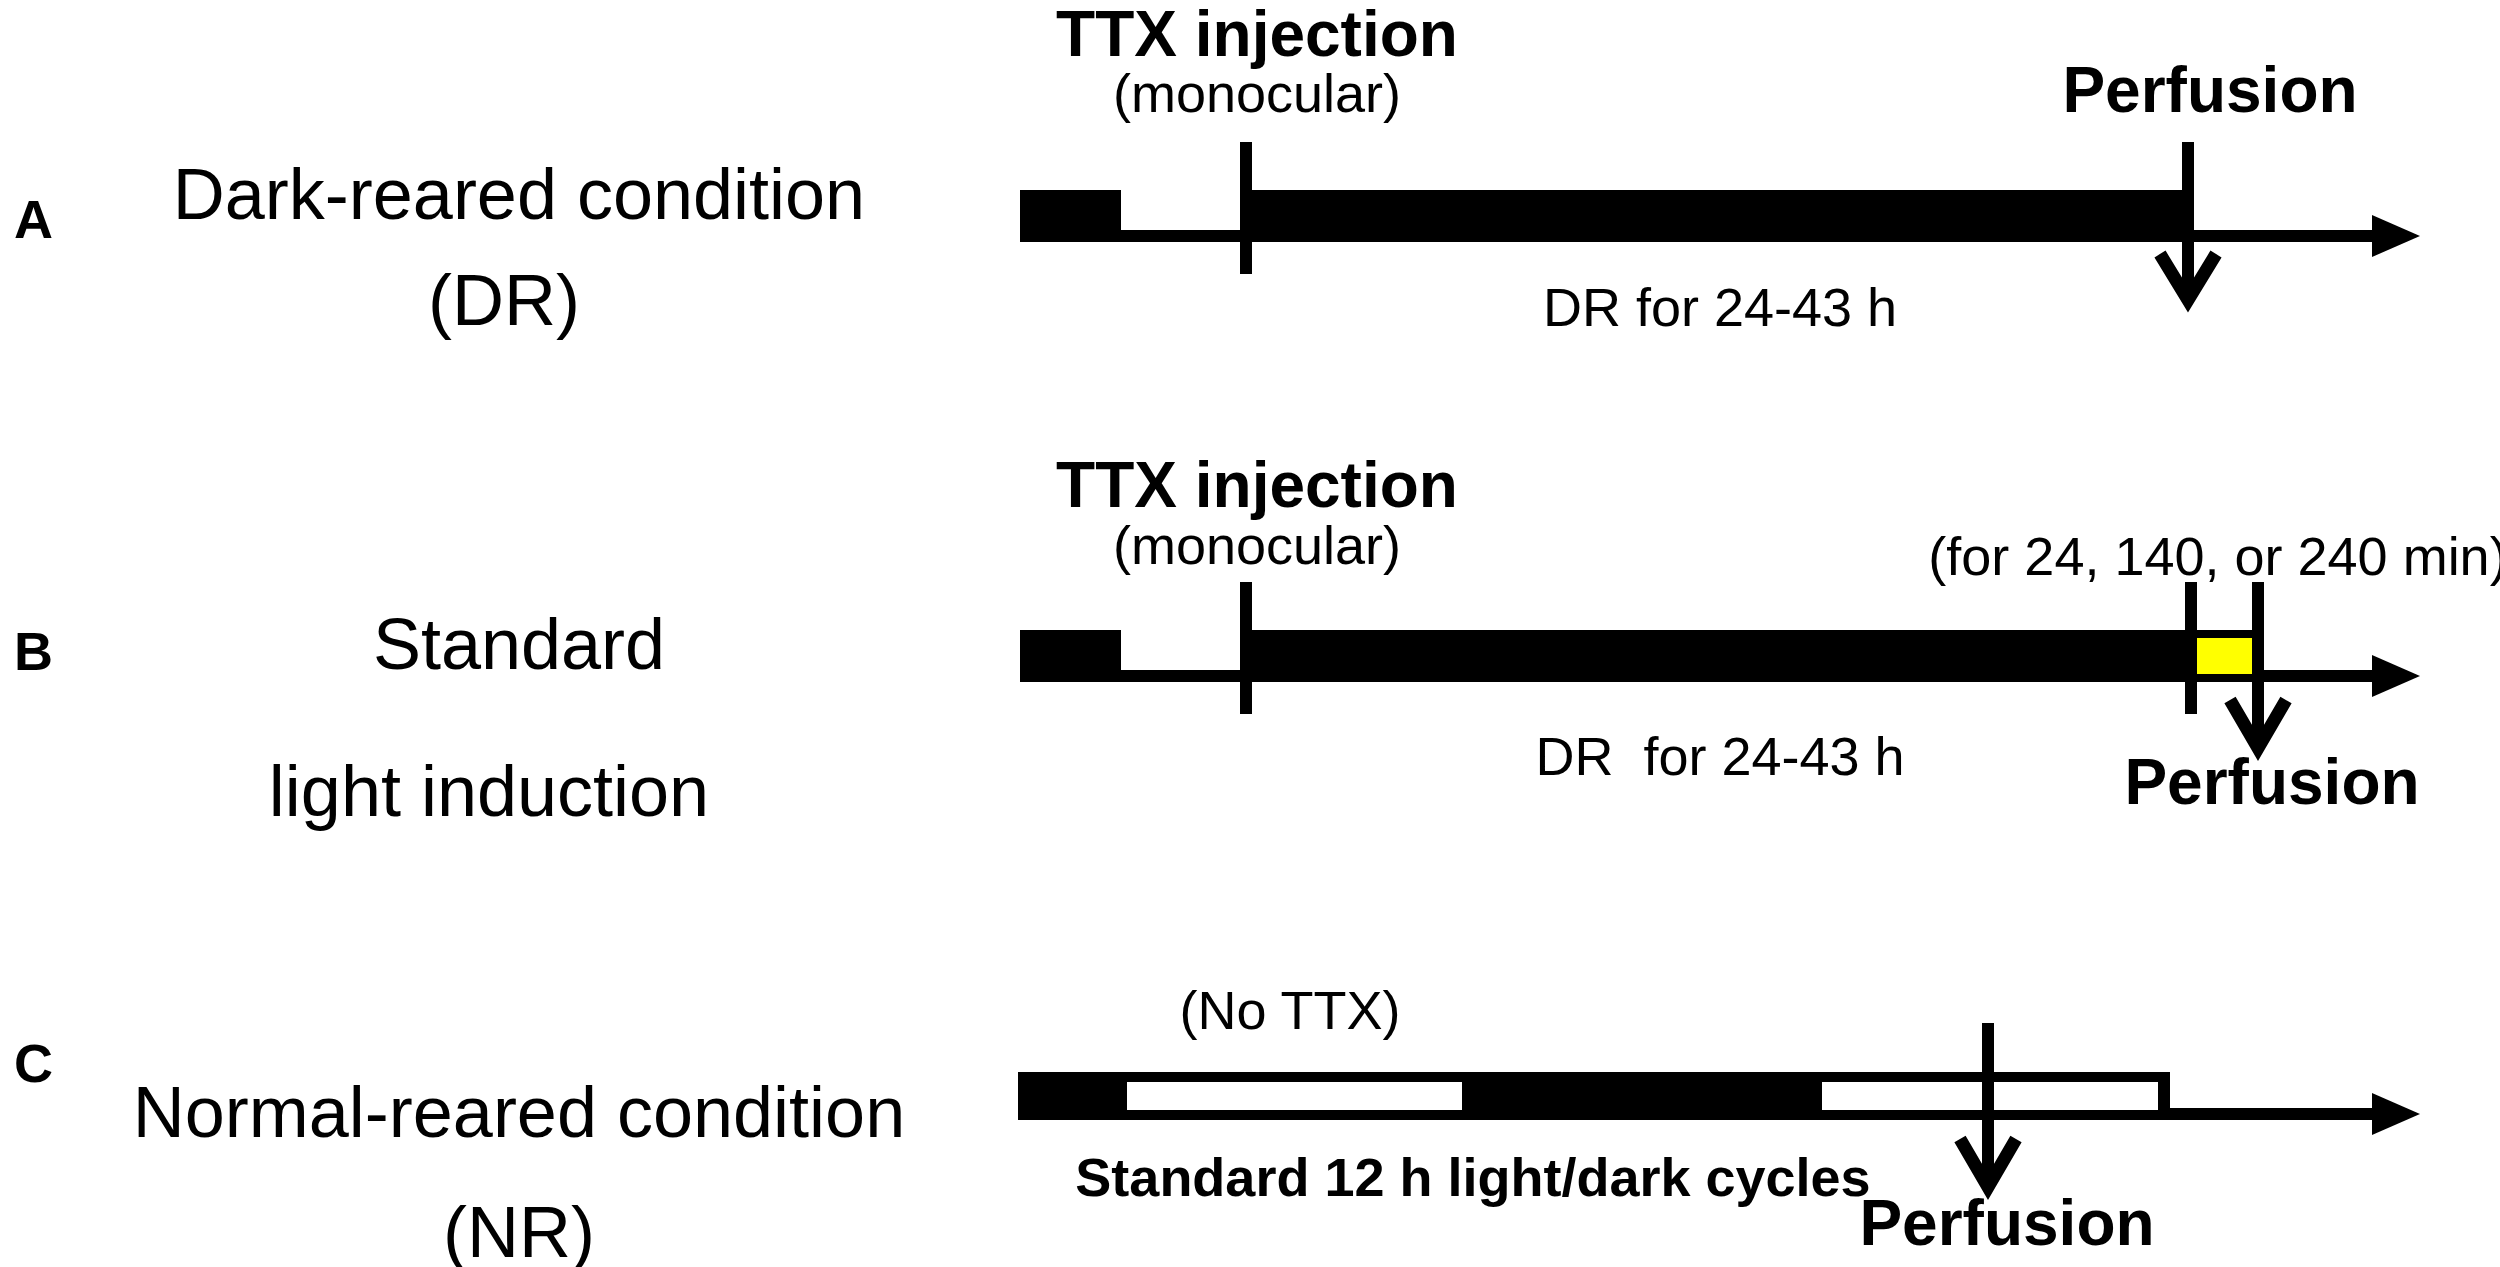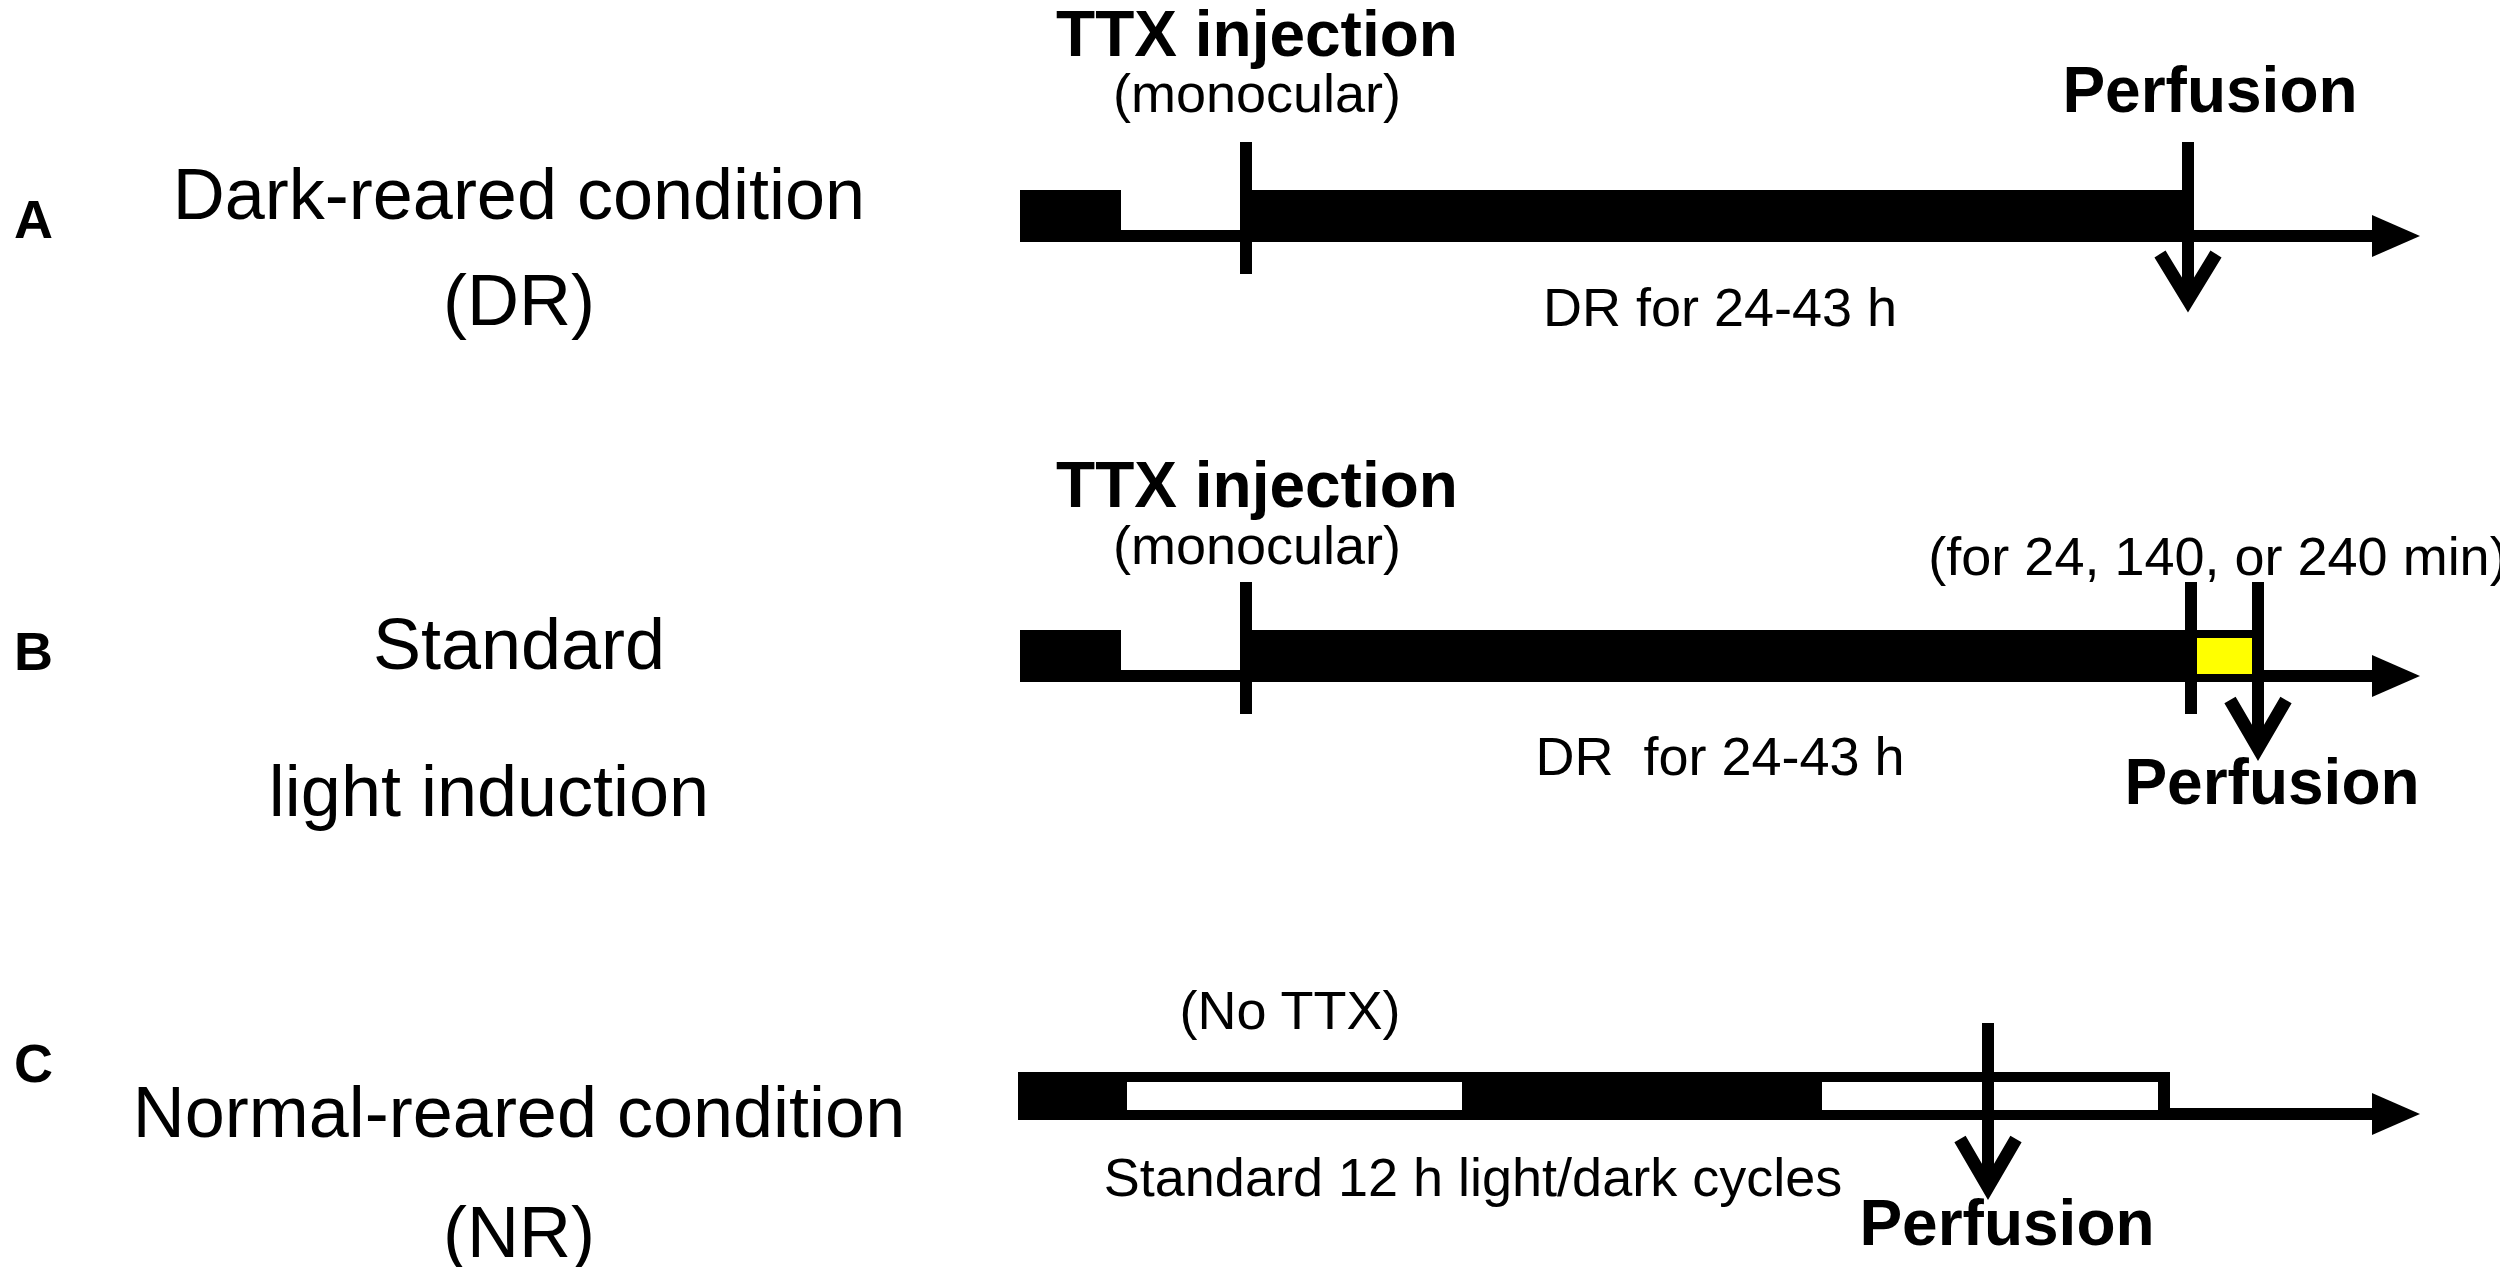--- a/index.html
+++ b/index.html
@@ -22,21 +22,21 @@
   svg.varrow{overflow:visible;}
   svg.varrow line, svg.varrow polyline{stroke:#000000;fill:none;}
 </style>
 </head>
 <body>
 
 <div class="canvas">
 
   <div class="abs letter" style="left:14px;top:192px;">A</div>
   <div class="abs h1 ctr" style="left:519px;top:158px;">Dark-reared condition</div>
-  <div class="abs h1 ctr" style="left:519px;top:264px;">(DR)</div>
+  <div class="abs h1 ctr" style="left:504px;top:264px;">(DR)</div>
 
   <div class="abs event ctr" style="left:1257px;top:2px;">TTX injection</div>
   <div class="abs annot ctr" style="left:1257px;top:66px;">(monocular)</div>
   <div class="abs event ctr" style="left:2210px;top:58px;">Perfusion</div>
 
   <div class="abs axis" style="left:1020px;top:230px;width:1352px;"></div>
   <div class="abs head" style="left:2372px;top:215px;"></div>
   <div class="abs bar" style="left:1020px;top:190px;width:101px;height:52px;"></div>
   <div class="abs tick" style="left:1240px;top:142px;"></div>
   <div class="abs bar" style="left:1240px;top:190px;width:953px;height:52px;"></div>
@@ -77,15 +77,15 @@
 
   <div class="abs axis" style="left:1018px;top:1108px;width:1354px;"></div>
   <div class="abs head" style="left:2372px;top:1093px;"></div>
   <div class="abs bar" style="left:1018px;top:1072px;width:1152px;height:48px;"></div>
   <div class="abs white" style="left:1127px;top:1082px;width:335px;height:28px;"></div>
   <div class="abs white" style="left:1822px;top:1082px;width:336px;height:28px;"></div>
   <svg class="abs varrow" style="left:1955px;top:1023px;" width="66" height="170" viewBox="0 0 66 170">
     <line x1="33" y1="0" x2="33" y2="162" stroke-width="12"></line>
     <polyline points="5,116 33,164 61,116" stroke-width="13"></polyline>
   </svg>
-  <div class="abs annot ctr" style="left:1473px;top:1150px;">Standard 12 h light/dark cycles</div>
+  <div class="abs annot ctr" style="left:1473px;top:1150px;font-weight:bold;">Standard 12 h light/dark cycles</div>
 
 </div>
 
 </body></html>

